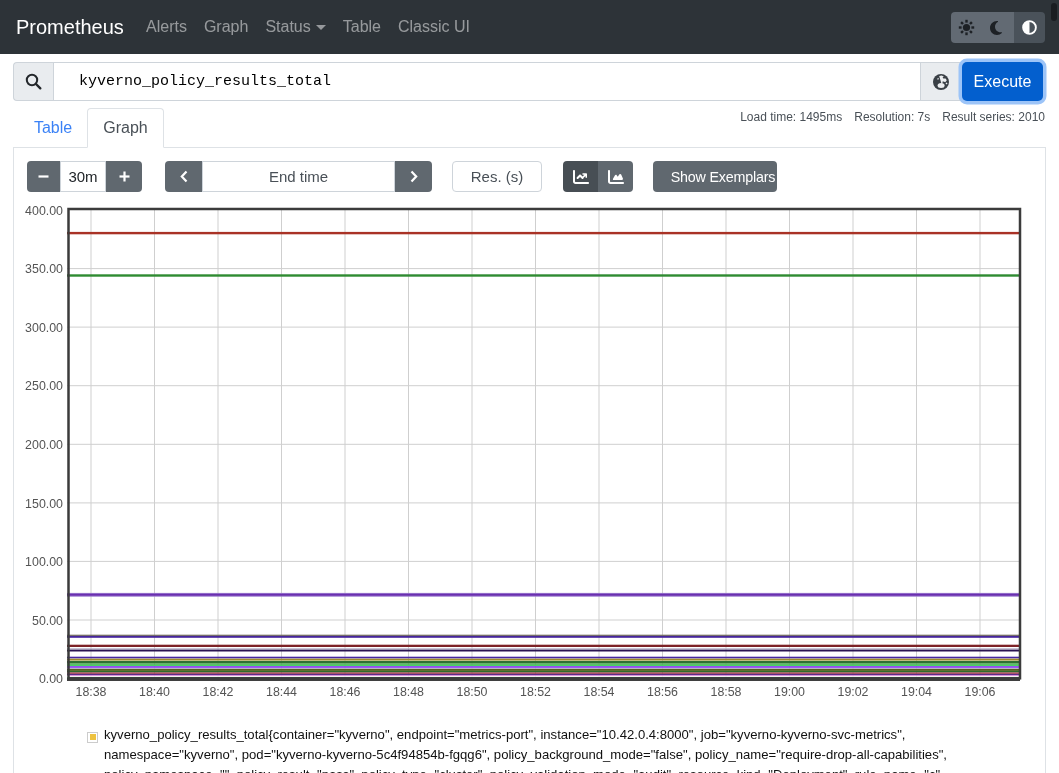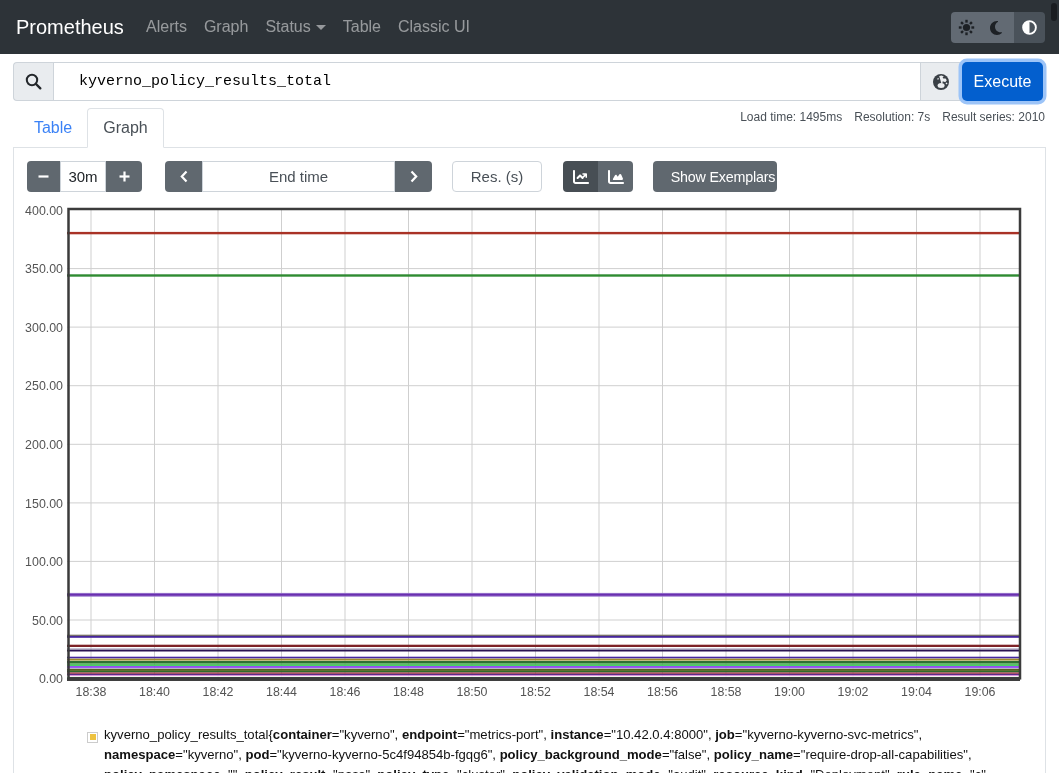--- a/index.html
+++ b/index.html
@@ -52,21 +52,21 @@
 .chevr { width:37px; border-radius:0 4px 4px 0; }
 .res { width:90px; border-radius:4px; margin-left:20px; color:#495057; }
 .icbtn1 { width:35px; border-radius:4px 0 0 4px; background:#474e54; margin-left:21px; }
 .icbtn2 { width:35px; border-radius:0 4px 4px 0; }
 .exemplars { width:124px; border-radius:4px; margin-left:20px; font-size:14.3px; letter-spacing:-0.2px;padding-left:16px; }
 
 
 .legend { position:absolute; left:87px; top:725px; display:flex; }
 .swatch { width:11px; height:11px; margin-top:6.5px; background:#edc240; background-clip:content-box; padding:1.5px; border:1px solid #ccc; }
 .legtext { margin-left:6px; font-size:13.1px; line-height:20px; color:#111; white-space:nowrap; }
-.legtext b { font-weight:bold; }
+.legtext b { font-weight:normal; }
 </style>
 </head>
 <body>
 
 <nav class="navbar">
   <span class="brand">Prometheus</span>
   <div class="navlinks">
     <a>Alerts</a>
       <a>Graph</a>
       <a>Status<span class="caret"></span></a>

